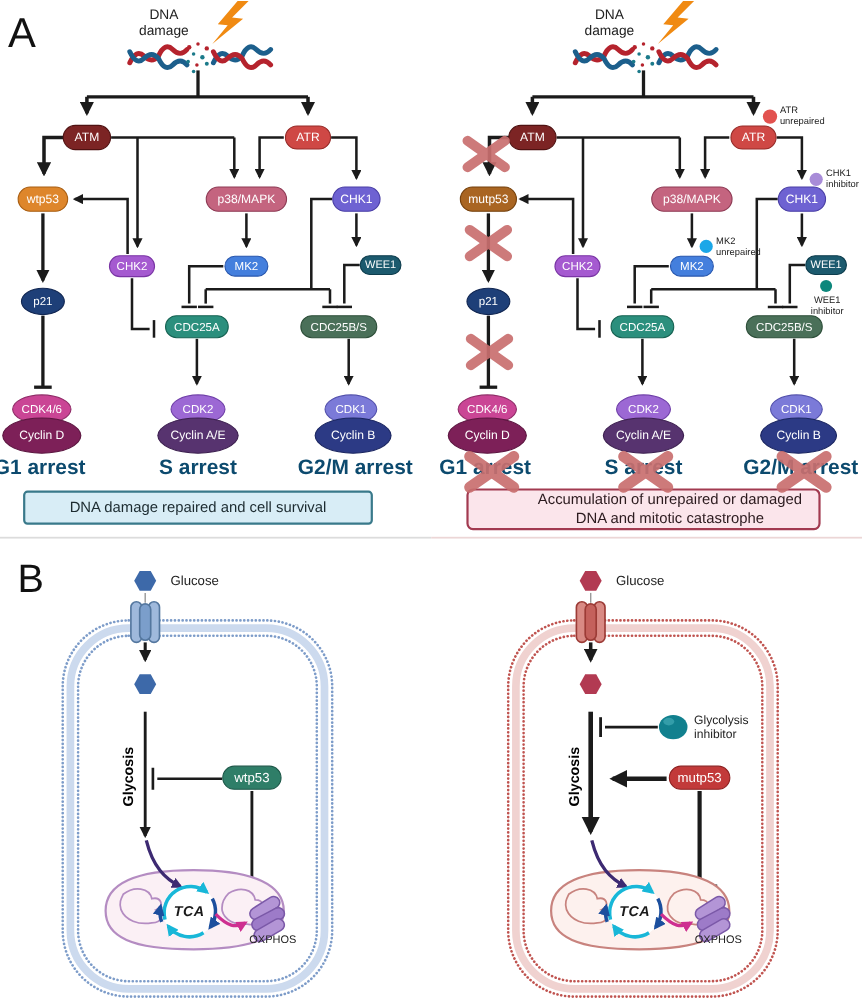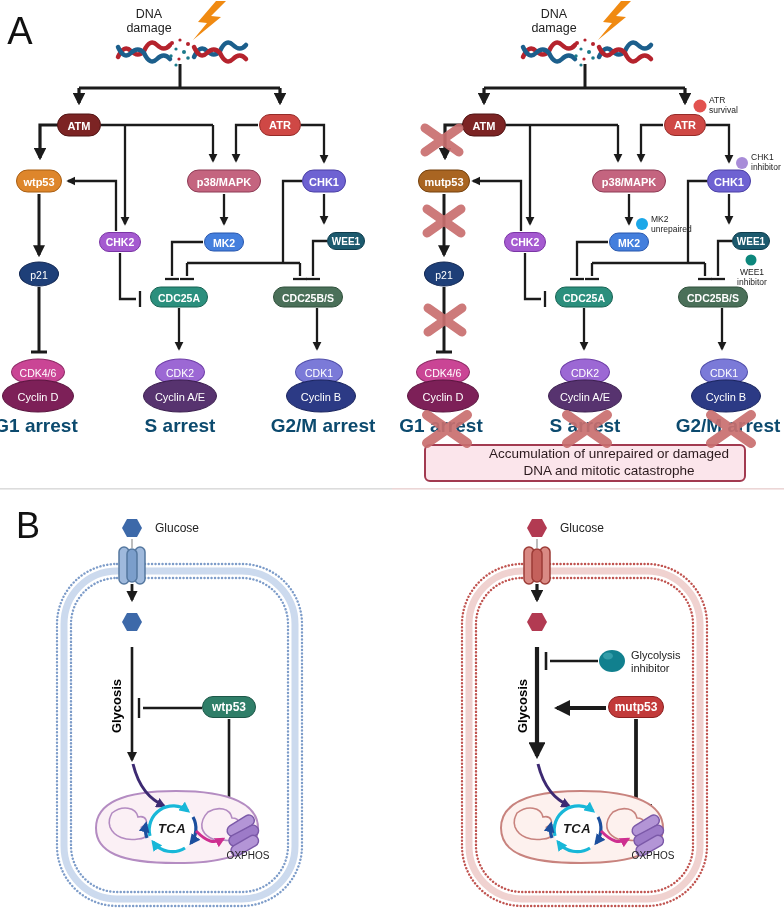--- a/index.html
+++ b/index.html
@@ -1,21 +1,21 @@
 <!DOCTYPE html>
 <html><head>
 <meta charset="utf-8">
 <style>
   html,body{margin:0;padding:0;background:#fff;}
   .fig{position:relative;width:784px;height:916px;background:#fff;overflow:hidden;
        font-family:"Liberation Sans",sans-serif;}
   .fig svg{position:absolute;left:0;top:0;pointer-events:none;}
   .ctr{position:absolute;transform:translate(-50%,-50%);}
   .panel-label{font-size:38px;color:#111;font-weight:400;}
-  .pill{display:flex;align-items:center;justify-content:center;color:#fff;font-weight:700;
+  .pill{display:flex;align-items:center;justify-content:center;color:#fff;font-weight:400;
         border-radius:12px;border:1.6px solid;white-space:nowrap;box-sizing:border-box;}
   .ell{display:flex;align-items:center;justify-content:center;color:#fff;font-weight:400;
        border-radius:50%;border:1.6px solid;white-space:nowrap;box-sizing:border-box;}
   .cap{color:#222;text-align:center;line-height:1.15;}
   .arrest{font-weight:700;font-size:19px;color:#0c4a6e;white-space:nowrap;}
   .inh-label{font-size:8.5px;color:#222;line-height:1.12;}
   .outcome{display:flex;align-items:center;justify-content:center;text-align:center;
            box-sizing:border-box;line-height:1.25;}
   .vlabel{font-weight:700;font-size:13px;color:#000;white-space:nowrap;
           transform:translate(-50%,-50%) rotate(-90deg);}
@@ -201,20 +201,21 @@
   <div class="ctr pill" style="left:308px;top:297px;width:70px;height:21px;font-size:10.5px;background:#4a7059;border-color:#2e4f3a;">CDC25B/S</div>
   <div class="ctr ell" style="left:38px;top:372px;width:54px;height:27px;font-size:10.5px;background:#ca4595;border-color:#8f2c67;">CDK4/6</div>
   <div class="ctr ell" style="left:38px;top:396px;width:72px;height:33px;font-size:11px;background:#7d2058;border-color:#5c1640;">Cyclin D</div>
   <div class="ctr ell" style="left:180px;top:372px;width:50px;height:27px;font-size:10.5px;background:#9c68d4;border-color:#6f3fa8;">CDK2</div>
   <div class="ctr ell" style="left:180px;top:396px;width:74px;height:33px;font-size:11px;background:#57336f;border-color:#3d2050;">Cyclin A/E</div>
   <div class="ctr ell" style="left:319px;top:372px;width:48px;height:27px;font-size:10.5px;background:#7b7ad8;border-color:#5250ab;">CDK1</div>
   <div class="ctr ell" style="left:321px;top:396px;width:70px;height:33px;font-size:11px;background:#2c3a85;border-color:#1b2660;">Cyclin B</div>
   <div class="ctr arrest" style="left:36px;top:426px;">G1 arrest</div>
   <div class="ctr arrest" style="left:180px;top:426px;">S arrest</div>
   <div class="ctr arrest" style="left:323px;top:426px;">G2/M arrest</div>
+  <div class="outcome" style="position:absolute;left:21px;top:446px;width:318px;height:31px;background:#d8edf6;border:2px solid #39798a;border-radius:4px;font-size:13.5px;color:#1c2b30;">DNA damage repaired and cell survival</div>
 
   <div class="ctr cap" style="left:554px;top:21px;width:54px;font-size:12.5px;">DNA damage</div>
   <div class="ctr pill" style="left:484px;top:125px;width:44px;height:23px;font-size:11px;background:#7c2424;border-color:#4f1212;">ATM</div>
   <div class="ctr pill" style="left:685px;top:125px;width:42px;height:22px;font-size:11px;background:#cf4845;border-color:#952b28;">ATR</div>
   <div class="ctr pill" style="left:444px;top:181px;width:52px;height:23px;font-size:11px;background:#a96522;border-color:#74400c;">mutp53</div>
   <div class="ctr pill" style="left:629px;top:181px;width:74px;height:23px;font-size:11px;background:#c4647f;border-color:#8d3a54;">p38/MAPK</div>
   <div class="ctr pill" style="left:729px;top:181px;width:44px;height:23px;font-size:11px;background:#6e62d2;border-color:#4a3fa5;">CHK1</div>
   <div class="ctr pill" style="left:525px;top:242px;width:42px;height:20px;font-size:10.5px;background:#a55ad0;border-color:#7a35a5;">CHK2</div>
   <div class="ctr pill" style="left:629px;top:242px;width:40px;height:19px;font-size:10.5px;background:#447fdd;border-color:#2756ad;">MK2</div>
   <div class="ctr pill" style="left:751px;top:241px;width:38px;height:18px;font-size:10px;background:#1c5a6e;border-color:#0e3d4d;">WEE1</div>
@@ -227,21 +228,21 @@
   <div class="ctr ell" style="left:585px;top:396px;width:74px;height:33px;font-size:11px;background:#57336f;border-color:#3d2050;">Cyclin A/E</div>
   <div class="ctr ell" style="left:724px;top:372px;width:48px;height:27px;font-size:10.5px;background:#7b7ad8;border-color:#5250ab;">CDK1</div>
   <div class="ctr ell" style="left:726px;top:396px;width:70px;height:33px;font-size:11px;background:#2c3a85;border-color:#1b2660;">Cyclin B</div>
   <div class="ctr arrest" style="left:441px;top:426px;">G1 arrest</div>
   <div class="ctr arrest" style="left:585px;top:426px;">S arrest</div>
   <div class="ctr arrest" style="left:728px;top:426px;">G2/M arrest</div>
   <div class="outcome" style="position:absolute;left:424px;top:444px;width:322px;height:38px;background:#fbe5eb;border:2px solid #a23a50;border-radius:6px;font-size:13.5px;color:#2b1a1e;padding-left:48px;">
       <span style="width:250px;">Accumulation of unrepaired or damaged DNA and mitotic catastrophe</span>
     </div>
 
-  <div class="inh-label" style="position:absolute;left:709px;top:96px;width:42px;">ATR survival</div>
+  <div class="inh-label" style="position:absolute;left:709px;top:96px;width:42px;">ATR unrepaired</div>
   <div class="inh-label" style="position:absolute;left:751px;top:153px;width:44px;">CHK1 inhibitor</div>
   <div class="inh-label" style="position:absolute;left:651px;top:215px;width:44px;">MK2 unrepaired</div>
   <div class="inh-label" style="position:absolute;left:731px;top:268px;width:42px;text-align:center;">WEE1 inhibitor</div>
 
   <div class="ctr" style="left:177px;top:528px;font-size:12px;color:#222;">Glucose</div>
   <div class="vlabel" style="position:absolute;left:116px;top:706px;">Glycosis</div>
   <div class="ctr pill" style="left:229px;top:707px;width:54px;height:22px;font-size:12px;background:#2f7e68;border-color:#1d5748;">wtp53</div>
   <div class="ctr tca-txt" style="left:172px;top:828px;">TCA</div>
   <div class="ctr oxp-txt" style="left:248px;top:855px;">OXPHOS</div>
 

